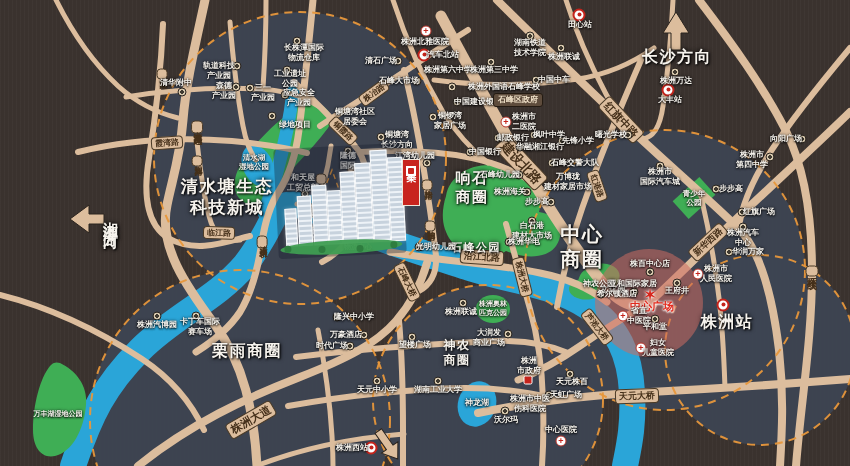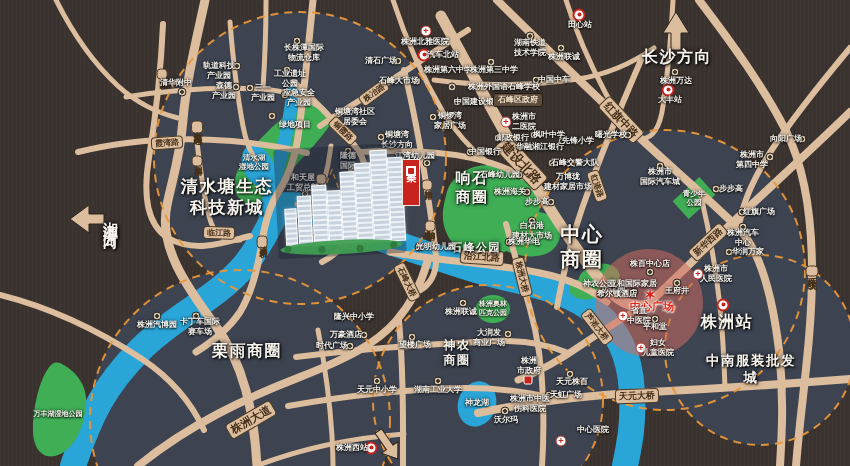--- a/index.html
+++ b/index.html
@@ -183,21 +183,20 @@
       <div class="lbl big" style="font-size: 17px; left: 227px; top: 197px;">清水塘生态
 科技新城</div>
       <div class="lbl big" style="font-size: 16px; left: 247px; top: 351px;">栗雨商圈</div>
       <div class="lbl big" style="font-size: 12px; left: 457px; top: 353px;">神农
 商圈</div>
       <div class="lbl big" style="font-size: 20px; left: 582px; top: 247px;">中心
 商圈</div>
       <div class="lbl big" style="font-size: 15px; left: 472px; top: 188px;">响石
 商圈</div>
       <div class="lbl big" style="font-size: 11px; left: 476px; top: 248px;">石峰公园</div>
-      <div class="lbl big" style="font-size: 13.5px; left: 751px; top: 370px;">中南服装批发城</div>
       <div class="lbl big" style="font-size: 16px; left: 727px; top: 322px;">株洲站</div>
       <div class="lbl big" style="font-size: 16px; left: 677px; top: 57px;">长沙方向</div>
       <div class="lbl big vert" style="font-size: 15px; left: 110px; top: 218px;">湘潭方向</div>
       <div class="lbl red" style="font-size: 11px; left: 652px; top: 307px;">中心广场</div>
       <div class="lbl" style="font-size: 7.5px; left: 254px; top: 162px;">清水湖
 湿地公园</div>
       <div class="lbl" style="font-size: 7px; left: 58px; top: 414px;">万丰湖湿地公园</div>
       <div class="lbl" style="font-size: 7.5px; left: 694px; top: 198px;">青少年
 公园</div>
       <div class="lbl" style="font-size: 8.5px; left: 586px; top: 289px; margin-left: 27px;">文化园</div>
@@ -286,21 +285,21 @@
       <div class="lbl" style="left: 677px; top: 291px;">王府井</div>
       <div class="lbl" style="left: 655px; top: 327px;">平和堂</div>
       <div class="lbl" style="left: 658px; top: 348px;">妇女
 儿童医院</div>
       <div class="lbl" style="left: 529px; top: 366px;">株洲
 市政府</div>
       <div class="lbl" style="left: 572px; top: 382px;">天元株百</div>
       <div class="lbl" style="left: 566px; top: 395px;">天虹广场</div>
       <div class="lbl" style="left: 530px; top: 404px;">株洲市中医
 伤科医院</div>
-      <div class="lbl" style="left: 561px; top: 430px; margin-left: 32px;">中心医院</div>
+      <div class="lbl" style="left: 561px; top: 430px;">中心医院</div>
       <div class="lbl" style="left: 506px; top: 420px;">沃尔玛</div>
       <div class="lbl" style="left: 438px; top: 390px;">湖南工业大学</div>
       <div class="lbl" style="left: 377px; top: 390px;">天元中小学</div>
       <div class="lbl" style="left: 415px; top: 345px;">望楼广场</div>
       <div class="lbl" style="left: 489px; top: 338px;">大润发
 商业广场</div>
       <div class="lbl" style="left: 461px; top: 312px;">株洲联诚</div>
       <div class="lbl" style="left: 332px; top: 346px;">时代广场</div>
       <div class="lbl" style="left: 346px; top: 335px;">万豪酒店</div>
       <div class="lbl" style="left: 354px; top: 317px;">隆兴中小学</div>

